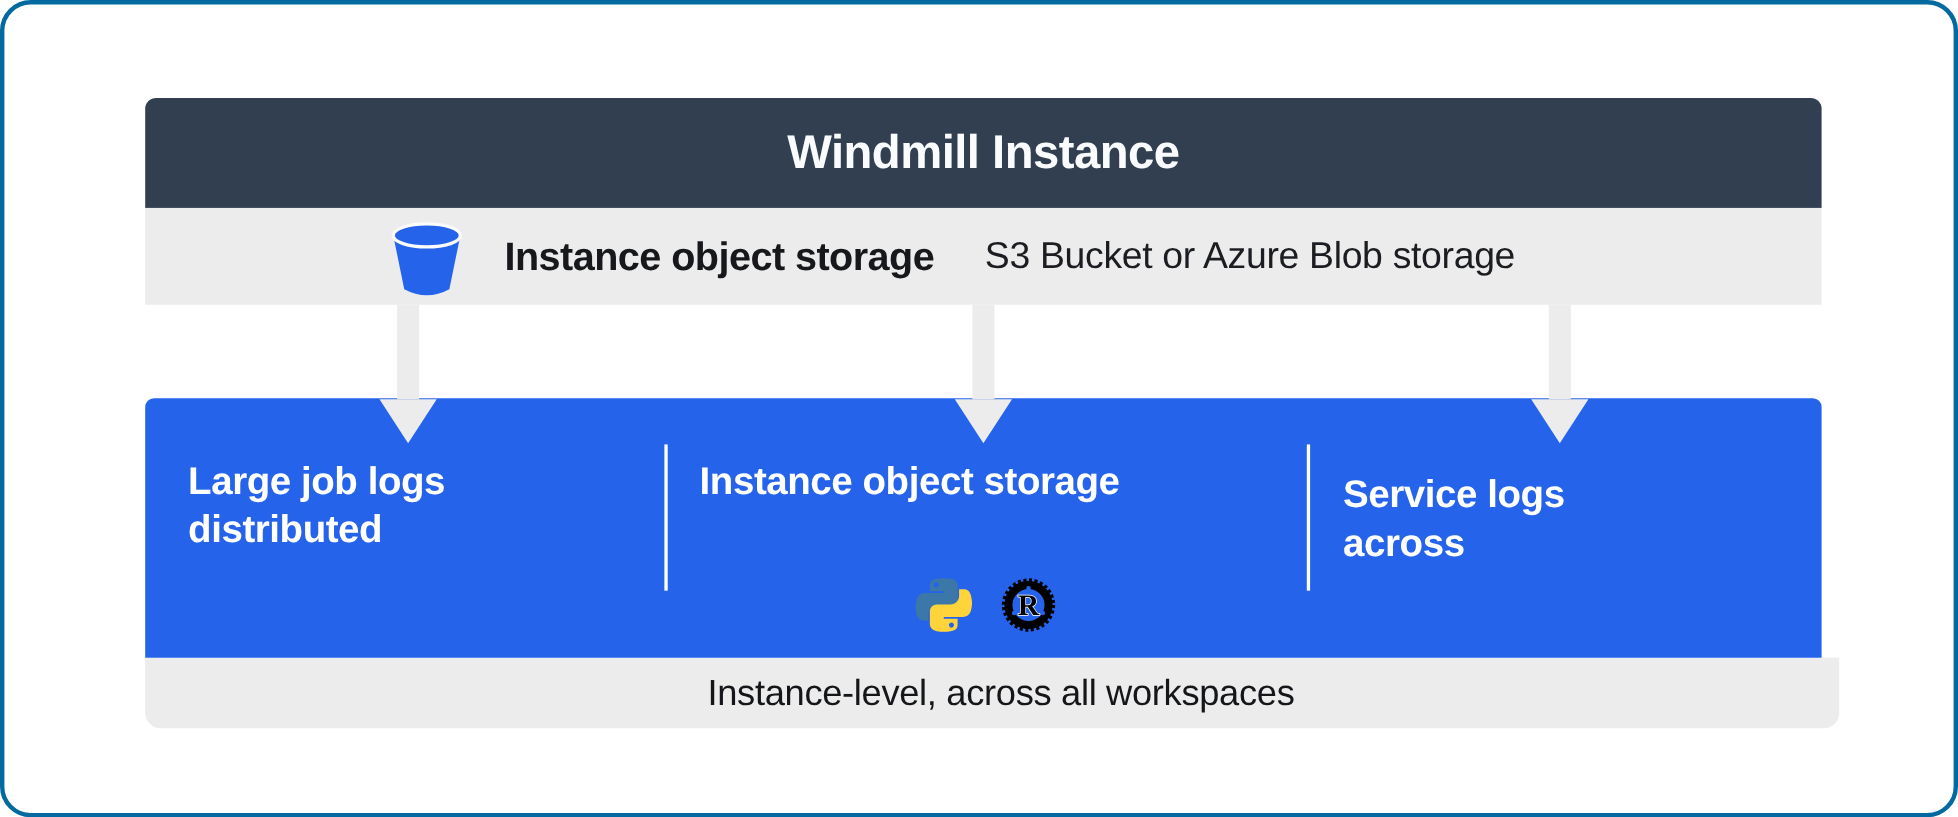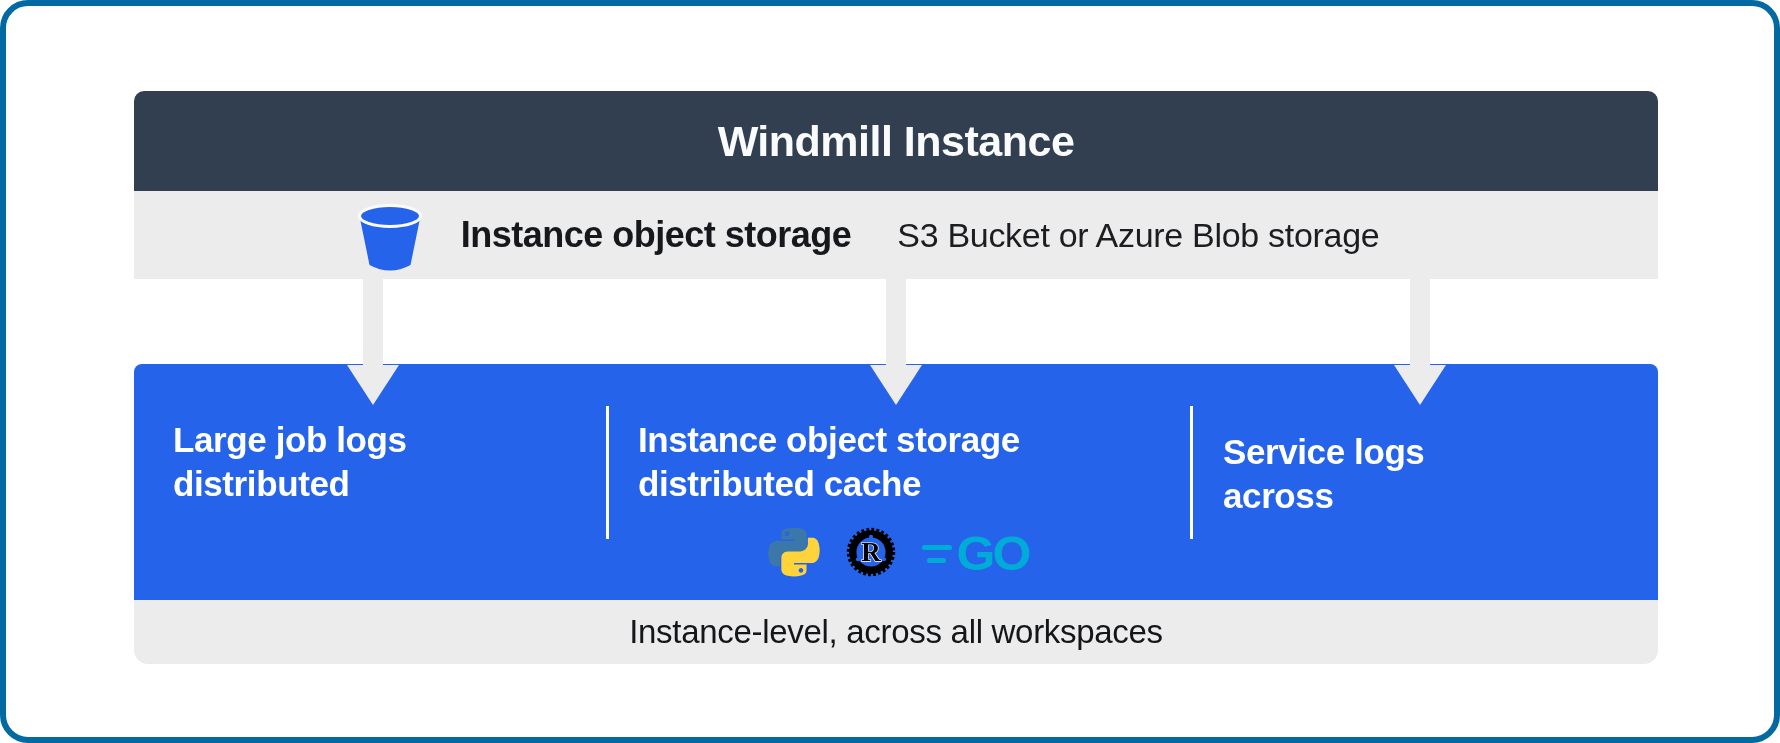--- a/index.html
+++ b/index.html
@@ -1,20 +1,20 @@
 <!DOCTYPE html>
 <html><head>
 <meta charset="utf-8">
 <style>
   html, body { margin: 0; padding: 0; background: #ffffff; }
   .canvas {
     position: relative;
     width: 1780px; height: 743px;
     background: #ffffff;
-    border: 6px solid #0369a1;
+    border: 4px solid #0369a1;
     border-radius: 28px;
     box-sizing: border-box;
     font-family: "Liberation Sans", sans-serif;
     overflow: hidden;
   }
 
   
   .header {
     position: absolute; left: 128px; top: 85px;
     width: 1524px; height: 100px;
@@ -99,21 +99,21 @@
     color: #00ACD7; font-size: 50px; font-weight: 700;
     letter-spacing: -3px; line-height: 1; transform: scaleY(0.95);
   }
 
   
   .footer-bar {
     position: absolute; left: 128px; top: 594px;
     width: 1524px; height: 64px;
     background: #ECECEC;
     border-radius: 0 0 14px 14px;
-    display: flex; align-items: center; justify-content: center;
+    display: flex; align-items: center; justify-content: center; padding-left: 16px;
   }
   .footer-label { font-size: 33px; font-weight: 400; color: #141619; letter-spacing: -0.3px; }
 </style>
 </head>
 <body>
 
 <div class="canvas">
 
   <div class="header">
     <span class="header-title">Windmill Instance</span>
@@ -146,21 +146,20 @@
   <div class="panel"></div>
   <div class="divider divider-1"></div>
   <div class="divider divider-2"></div>
 
   <div class="card-label card-1">
     <span>Large job logs</span><br>
     <span>distributed</span>
   </div>
   <div class="card-label card-2">
     <span>Instance object storage</span><br>
-    <span>distributed cache</span>
   </div>
   <div class="card-label card-3">
     <span>Service logs</span><br>
     <span>across</span>
   </div>
 
   <div class="lang-row">
 
     <span class="lang-icon" title="Python">
       <svg width="52" height="52" viewBox="0 0 128 128">
@@ -173,26 +172,19 @@
       <svg width="50" height="50" viewBox="0 0 48 48">
         <circle cx="24" cy="24" r="17.5" fill="none" stroke="#000000" stroke-width="7"></circle>
         <circle cx="24" cy="24" r="21" fill="none" stroke="#000000" stroke-width="4.5" stroke-dasharray="2.6 2.1"></circle>
         <circle cx="24" cy="9.5" r="2" fill="#2563EB"></circle>
         <circle cx="11.5" cy="31" r="2" fill="#2563EB"></circle>
         <circle cx="36.5" cy="31" r="2" fill="#2563EB"></circle>
         <text x="24" y="33" text-anchor="middle" font-size="26" font-weight="bold" font-family="Liberation Serif, serif" fill="#000000" stroke="#ffffff" stroke-width="1.2" paint-order="stroke">R</text>
       </svg>
     </span>
 
-    <span class="go-wrap" title="Go">
-      <span class="go-lines">
-        <span class="go-line go-line-top"></span>
-        <span class="go-line go-line-bot"></span>
-      </span>
-      <span class="go-text">GO</span>
-    </span>
   </div>
 
   <div class="footer-bar">
     <span class="footer-label">Instance-level, across all workspaces</span>
   </div>
 
 </div>
 
 </body></html>

